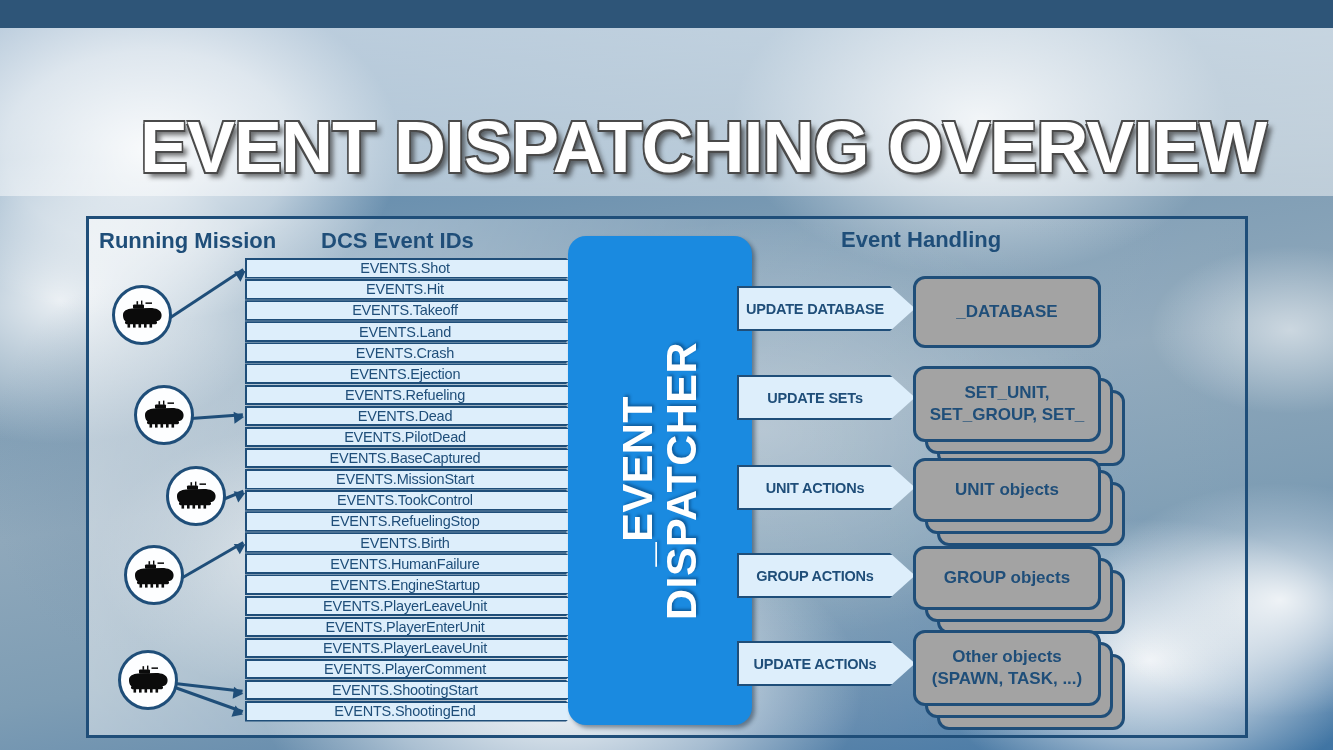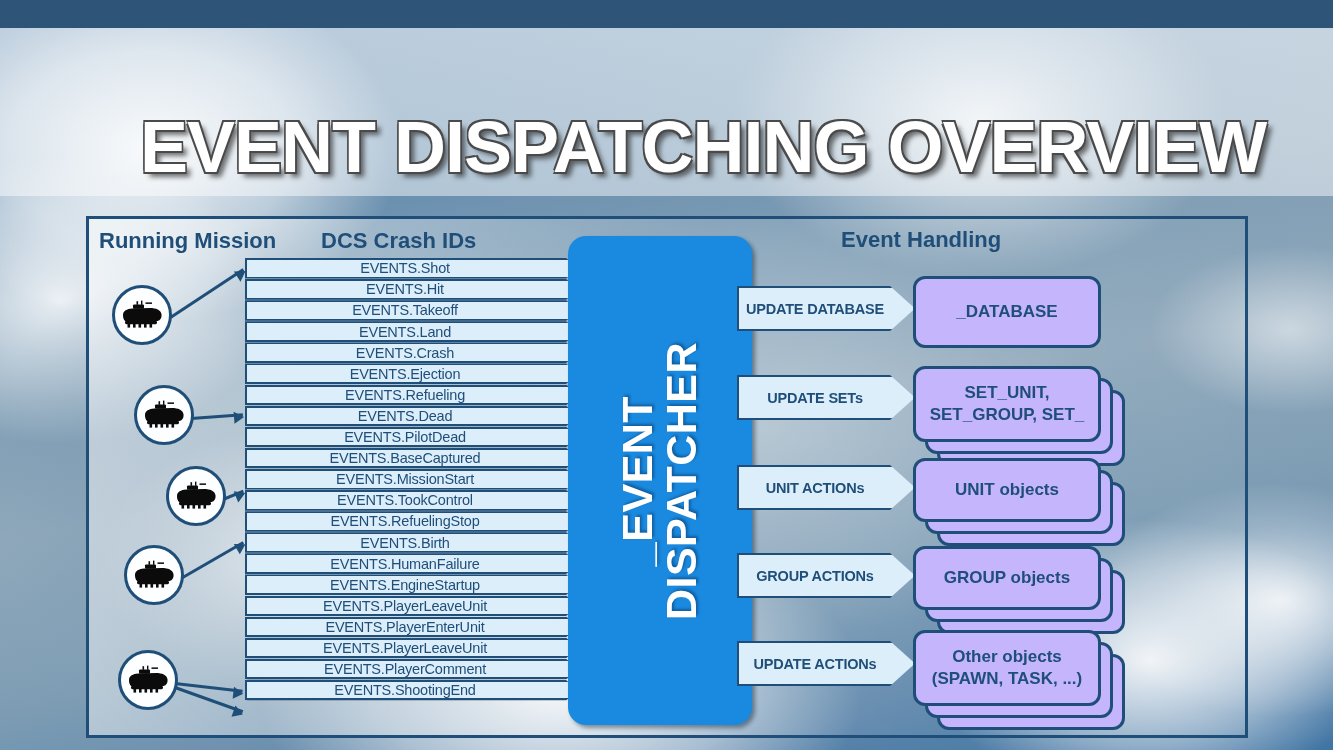--- a/index.html
+++ b/index.html
@@ -92,21 +92,21 @@
   
   .actarrow{position:absolute;height:45px;background:#ddeefb;
     border:2px solid #1f4e79;box-sizing:border-box;
     clip-path:polygon(0 0, calc(100% - 25px) 0, 100% 50%, calc(100% - 25px) 100%, 0 100%);
     display:flex;align-items:center;justify-content:center;
     filter:drop-shadow(2px 2px 2px rgba(20,40,60,.4));}
   .actarrow span{display:block;padding-right:22px;
     font-size:14.5px;font-weight:bold;color:#1f4e79;white-space:nowrap;letter-spacing:-.2px;}
 
   .objwrap{position:absolute;}
-  .objbox{position:absolute;background:#c4b5fd;border:3px solid #1f4e79;
+  .objbox{position:absolute;background:#a3a3a3;border:3px solid #1f4e79;
     border-radius:12px;box-sizing:border-box;}
   .objbox.front{display:flex;align-items:center;justify-content:center;text-align:center;}
   .objbox .t{font-size:17px;font-weight:bold;color:#1f4e79;line-height:1.28;}
 </style>
 </head>
 <body>
 
 <div id="stage">
 
   <div class="sky"></div>
@@ -114,21 +114,21 @@
 
   <div class="topstrip"></div>
 
   <div class="banner">
     <div class="banner-title">EVENT DISPATCHING OVERVIEW</div>
   </div>
 
   <div class="frame"></div>
 
   <div class="hdr" id="hdr-running">Running Mission</div>
-  <div class="hdr" id="hdr-dcs">DCS Crash IDs</div>
+  <div class="hdr" id="hdr-dcs">DCS Event IDs</div>
   <div class="hdr" id="hdr-handling">Event Handling</div>
 
   <div id="connectors">
       <div class="conn" style="left: 169px; top: 317px; width: 88.9725px; transform: rotate(-33.3407deg);"></div>
       <div class="conn" style="left: 191px; top: 417px; width: 52.1479px; transform: rotate(-4.23639deg);"></div>
       <div class="conn" style="left: 223px; top: 498px; width: 21.7697px; transform: rotate(-22.249deg);"></div>
       <div class="conn" style="left: 181px; top: 577px; width: 71.9256px; transform: rotate(-30.0333deg);"></div>
       <div class="conn" style="left: 175px; top: 682px; width: 68.4557px; transform: rotate(6.5198deg);"></div>
       <div class="conn" style="left: 175px; top: 686px; width: 72.3303px; transform: rotate(19.6538deg);"></div>
     </div>
@@ -307,20 +307,24 @@
       <div class="evrow">
         <div class="evshape"></div>
         <div class="evtext">EVENTS.PlayerLeaveUnit</div>
       </div>
       <div class="evrow">
         <div class="evshape"></div>
         <div class="evtext">EVENTS.PlayerComment</div>
       </div>
       <div class="evrow">
         <div class="evshape"></div>
+        <div class="evtext">EVENTS.ShootingStart</div>
+      </div>
+      <div class="evrow">
+        <div class="evshape"></div>
         <div class="evtext">EVENTS.ShootingEnd</div>
       </div>
     </div>
 
   <div class="dispatcher">
     <div class="label">
       <div>_EVENT</div>
       <div>DISPATCHER</div>
     </div>
   </div>

